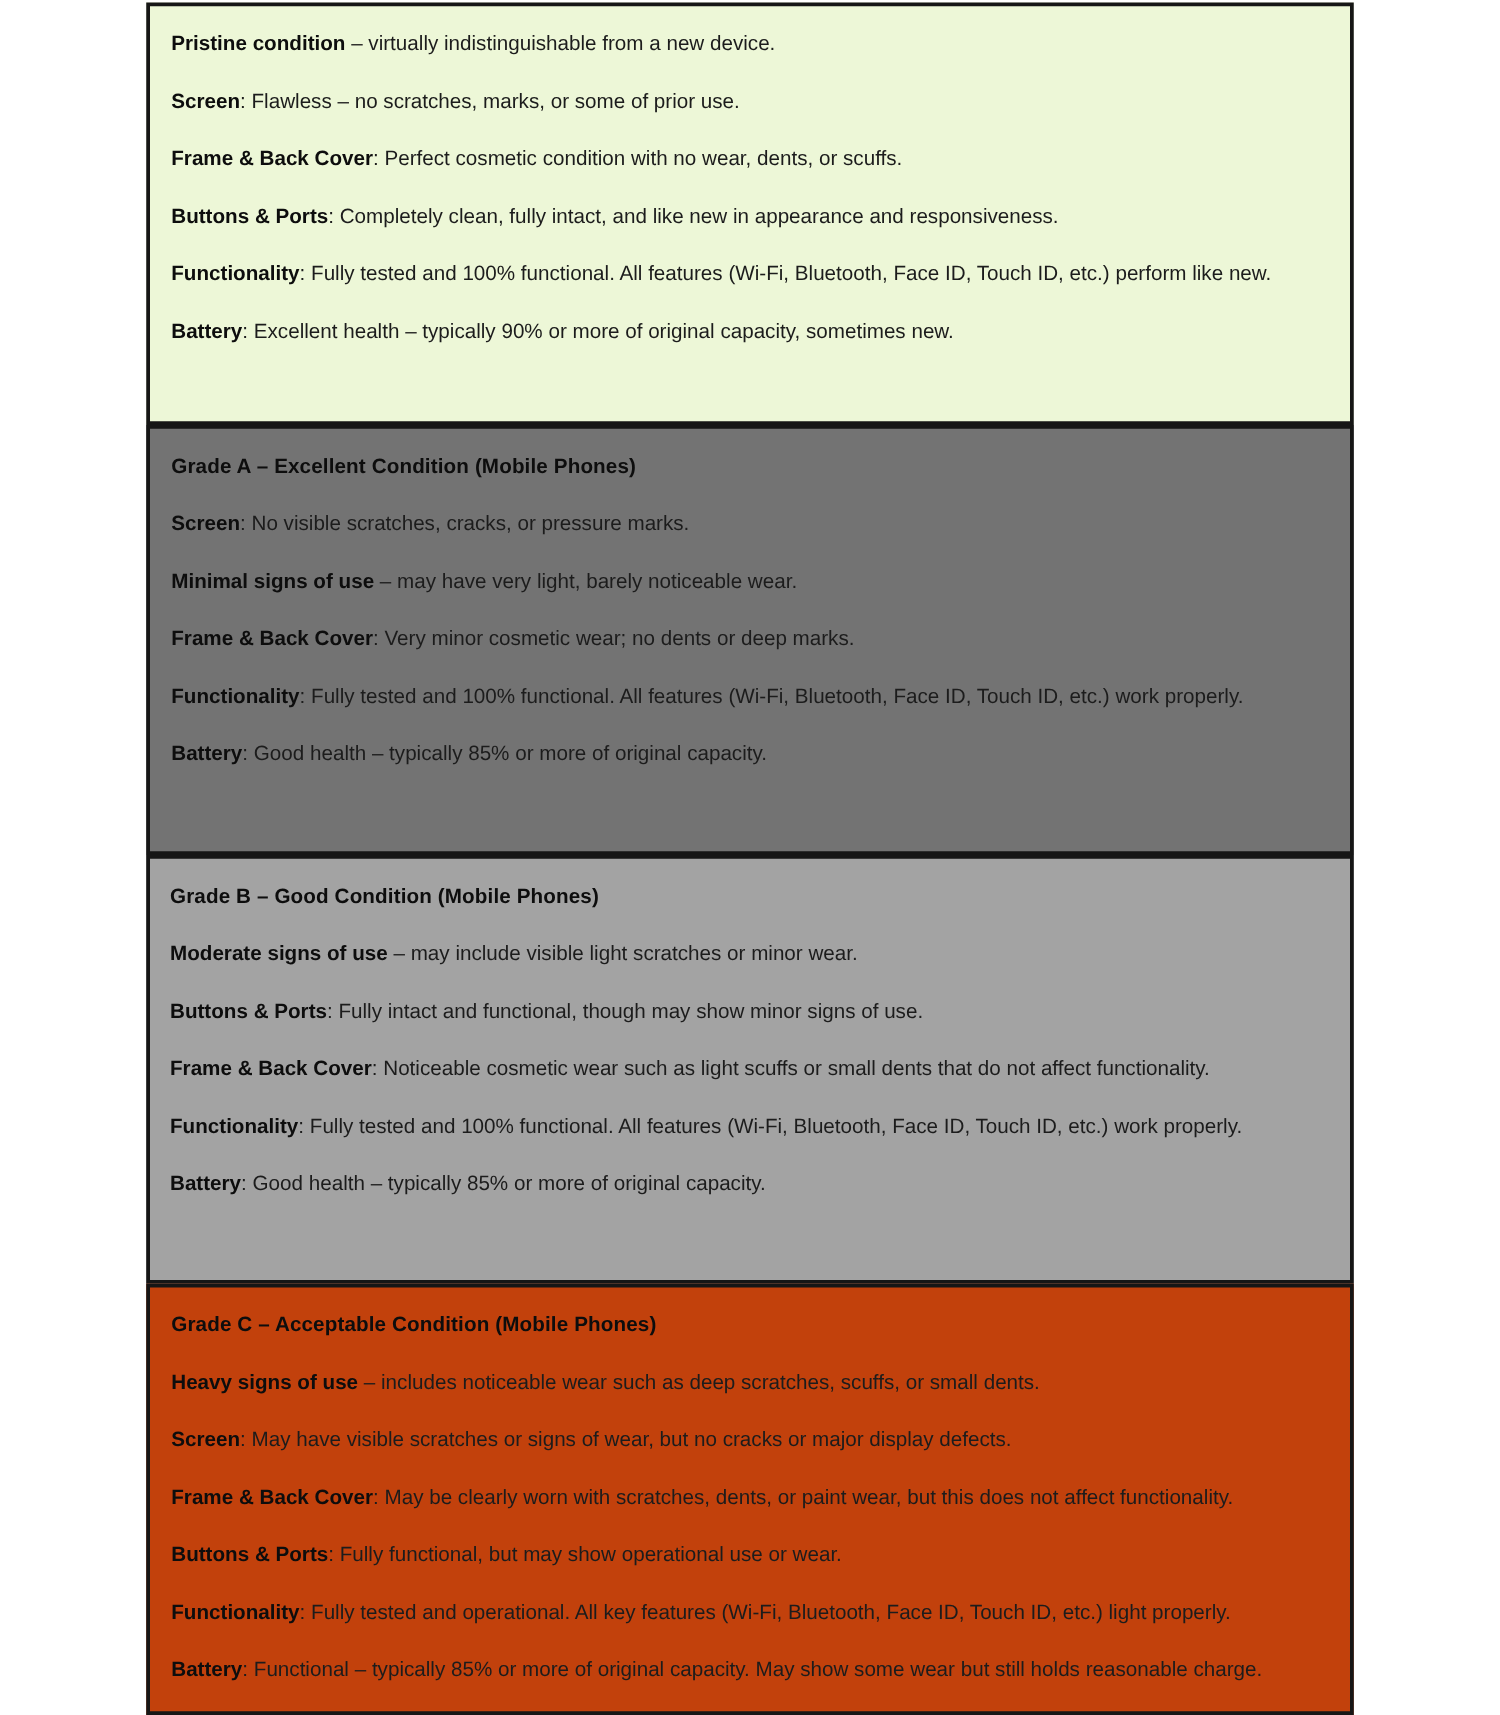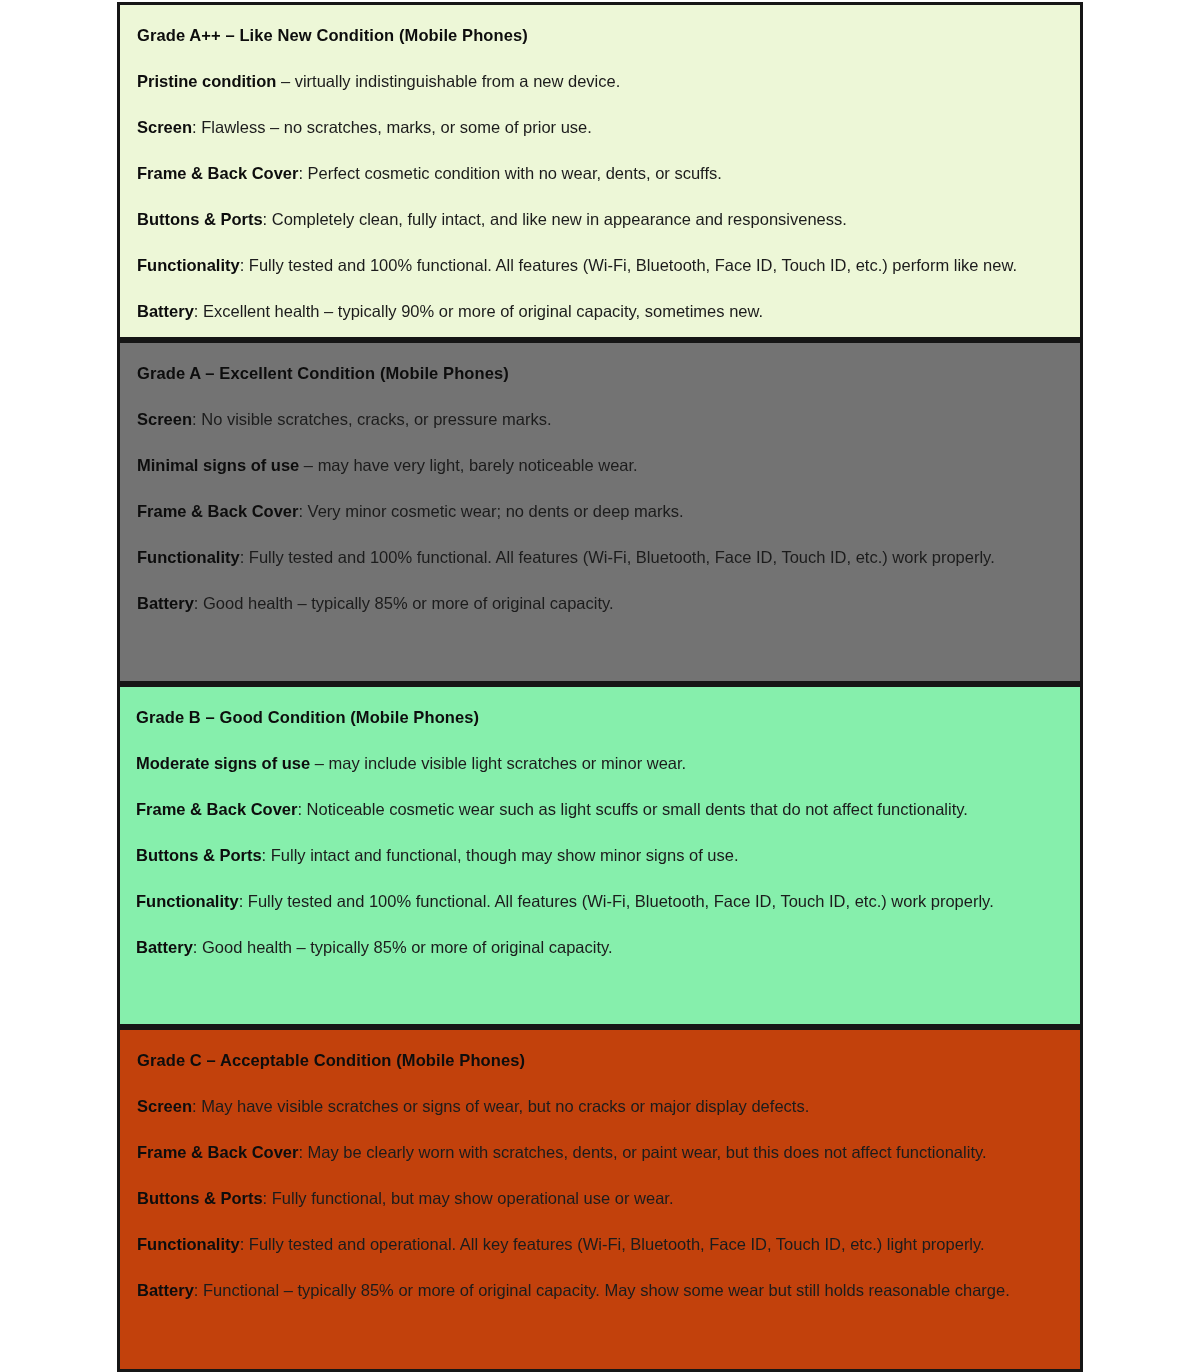--- a/index.html
+++ b/index.html
@@ -38,49 +38,49 @@
     color: #0d0d0d;
     letter-spacing: 0.1px;
   }
 </style>
 </head>
 <body>
 
 <div class="page">
 
   <div class="panel" style="background: rgb(237, 247, 215);">
-    <div class="row title-row">Grade A++ – Like New Condition (Mobile Phones)</div>
     <div class="row"><span class="lbl">Pristine condition</span><span> – virtually indistinguishable from a new device.</span></div>
     <div class="row"><span class="lbl">Screen</span><span>: Flawless – no scratches, marks, or some of prior use.</span></div>
     <div class="row"><span class="lbl">Frame &amp; Back Cover</span><span>: Perfect cosmetic condition with no wear, dents, or scuffs.</span></div>
     <div class="row"><span class="lbl">Buttons &amp; Ports</span><span>: Completely clean, fully intact, and like new in appearance and responsiveness.</span></div>
     <div class="row"><span class="lbl">Functionality</span><span>: Fully tested and 100% functional. All features (Wi-Fi, Bluetooth, Face ID, Touch ID, etc.) perform like new.</span></div>
     <div class="row"><span class="lbl">Battery</span><span>: Excellent health – typically 90% or more of original capacity, sometimes new.</span></div>
   </div>
 
   <div class="panel" style="background: #737373;">
     <div class="row title-row">Grade A – Excellent Condition (Mobile Phones)</div>
     <div class="row"><span class="lbl">Screen</span><span>: No visible scratches, cracks, or pressure marks.</span></div>
     <div class="row"><span class="lbl">Minimal signs of use</span><span> – may have very light, barely noticeable wear.</span></div>
     <div class="row"><span class="lbl">Frame &amp; Back Cover</span><span>: Very minor cosmetic wear; no dents or deep marks.</span></div>
     <div class="row"><span class="lbl">Functionality</span><span>: Fully tested and 100% functional. All features (Wi-Fi, Bluetooth, Face ID, Touch ID, etc.) work properly.</span></div>
     <div class="row"><span class="lbl">Battery</span><span>: Good health – typically 85% or more of original capacity.</span></div>
   </div>
 
-  <div class="panel" style="background: #86efac; padding-left: 16px;">
+  <div class="panel" style="background: #a3a3a3; padding-left: 16px;">
     <div class="row title-row">Grade B – Good Condition (Mobile Phones)</div>
     <div class="row"><span class="lbl">Moderate signs of use</span><span> – may include visible light scratches or minor wear.</span></div>
+    <div class="row"><span class="lbl">Buttons &amp; Ports</span><span>: Fully intact and functional, though may show minor signs of use.</span></div>
     <div class="row"><span class="lbl">Frame &amp; Back Cover</span><span>: Noticeable cosmetic wear such as light scuffs or small dents that do not affect functionality.</span></div>
-    <div class="row"><span class="lbl">Buttons &amp; Ports</span><span>: Fully intact and functional, though may show minor signs of use.</span></div>
     <div class="row"><span class="lbl">Functionality</span><span>: Fully tested and 100% functional. All features (Wi-Fi, Bluetooth, Face ID, Touch ID, etc.) work properly.</span></div>
     <div class="row"><span class="lbl">Battery</span><span>: Good health – typically 85% or more of original capacity.</span></div>
   </div>
 
   <div class="panel" style="background: #c2410c;">
     <div class="row title-row">Grade C – Acceptable Condition (Mobile Phones)</div>
+    <div class="row"><span class="lbl">Heavy signs of use</span><span> – includes noticeable wear such as deep scratches, scuffs, or small dents.</span></div>
     <div class="row"><span class="lbl">Screen</span><span>: May have visible scratches or signs of wear, but no cracks or major display defects.</span></div>
     <div class="row"><span class="lbl">Frame &amp; Back Cover</span><span>: May be clearly worn with scratches, dents, or paint wear, but this does not affect functionality.</span></div>
     <div class="row"><span class="lbl">Buttons &amp; Ports</span><span>: Fully functional, but may show operational use or wear.</span></div>
     <div class="row"><span class="lbl">Functionality</span><span>: Fully tested and operational. All key features (Wi-Fi, Bluetooth, Face ID, Touch ID, etc.) light properly.</span></div>
     <div class="row"><span class="lbl">Battery</span><span>: Functional – typically 85% or more of original capacity. May show some wear but still holds reasonable charge.</span></div>
   </div>
 
 </div>
 
 </body></html>

